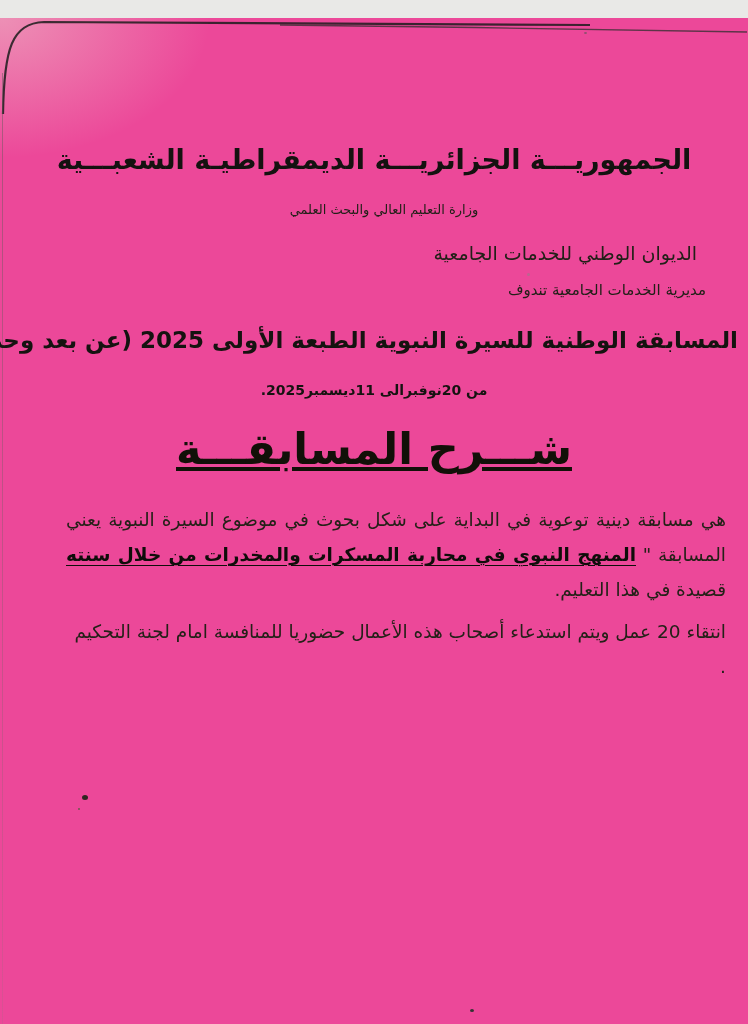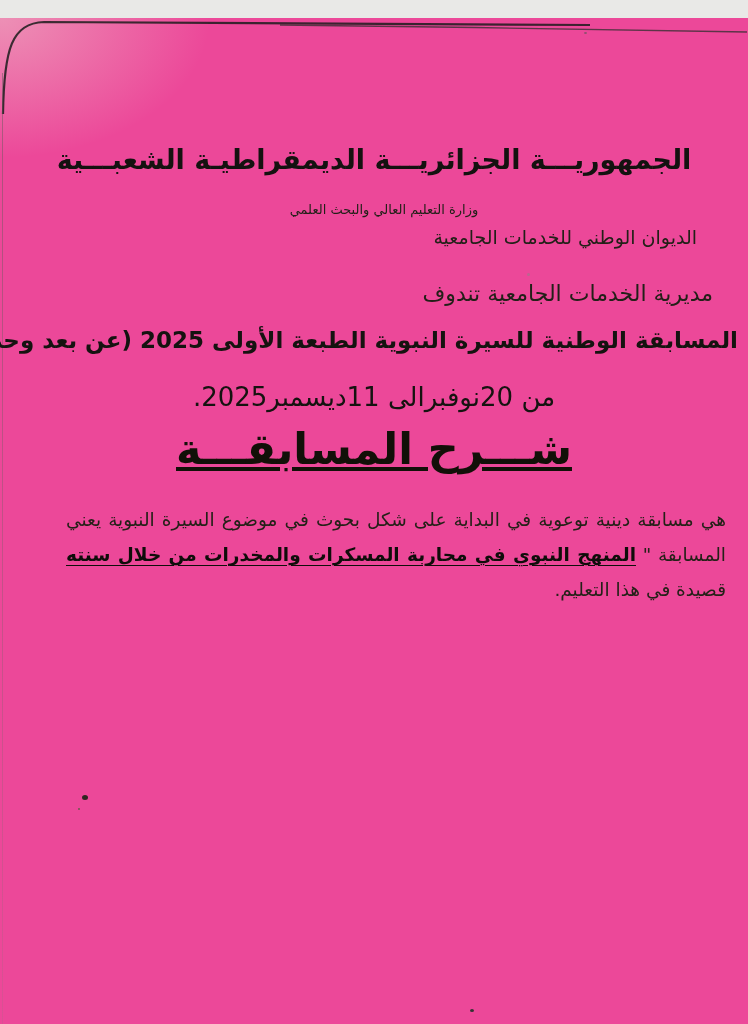--- a/index.html
+++ b/index.html
@@ -27,34 +27,34 @@
   .republic{
     top:126px;left:18px;width:712px;
     font-size:27px;font-weight:bold;color:#141210;
     letter-spacing:.5px;
   }
   .ministry{
     top:184px;left:284px;width:200px;
     font-size:13px;color:#222018;
   }
   .office{
-    top:208px;right:51px;
+    top:224px;right:51px;
     font-size:19px;color:#222018;
   }
   .directorate{
-    top:263px;right:35px;
-    font-size:22px;color:#222018;
+    top:263px;right:42px;
+    font-size:15px;color:#222018;
   }
   .comp-title{
     top:309px;left:10px;width:728px;
     font-size:23px;font-weight:bold;color:#151310;
   }
   .comp-date{
     top:364px;left:10px;width:728px;
-    font-size:26px;font-weight:normal;color:#151310;
+    font-size:14px;font-weight:bold;color:#151310;
   }
   .section-heading{
     top:406px;left:10px;width:728px;
     font-size:43px;font-weight:bold;color:#121008;
     letter-spacing:1px;
     text-decoration:underline;
   }
   .para{
     left:66px;right:22px;
     font-size:18.5px;line-height:35px;color:#242118;
@@ -118,15 +118,18 @@
     </div>
     <div class="line-justify">
       <span>المسابقة " </span><span class="u-bold">المنهج النبوي في محاربة المسكرات والمخدرات من خلال سنته وسيرته صل الله عليه وسلم</span>
     </div>
     <div class="line-right">
       <span>قصيدة في هذا التعليم.</span>
     </div>
   </div>
 
   <div class="abs para p2">
+    <div class="line-right">
+      <span>انتقاء 20 عمل ويتم استدعاء أصحاب هذه الأعمال حضوريا للمنافسة امام لجنة التحكيم .</span>
+    </div>
   </div>
 
 </div>
 
 </body></html>

